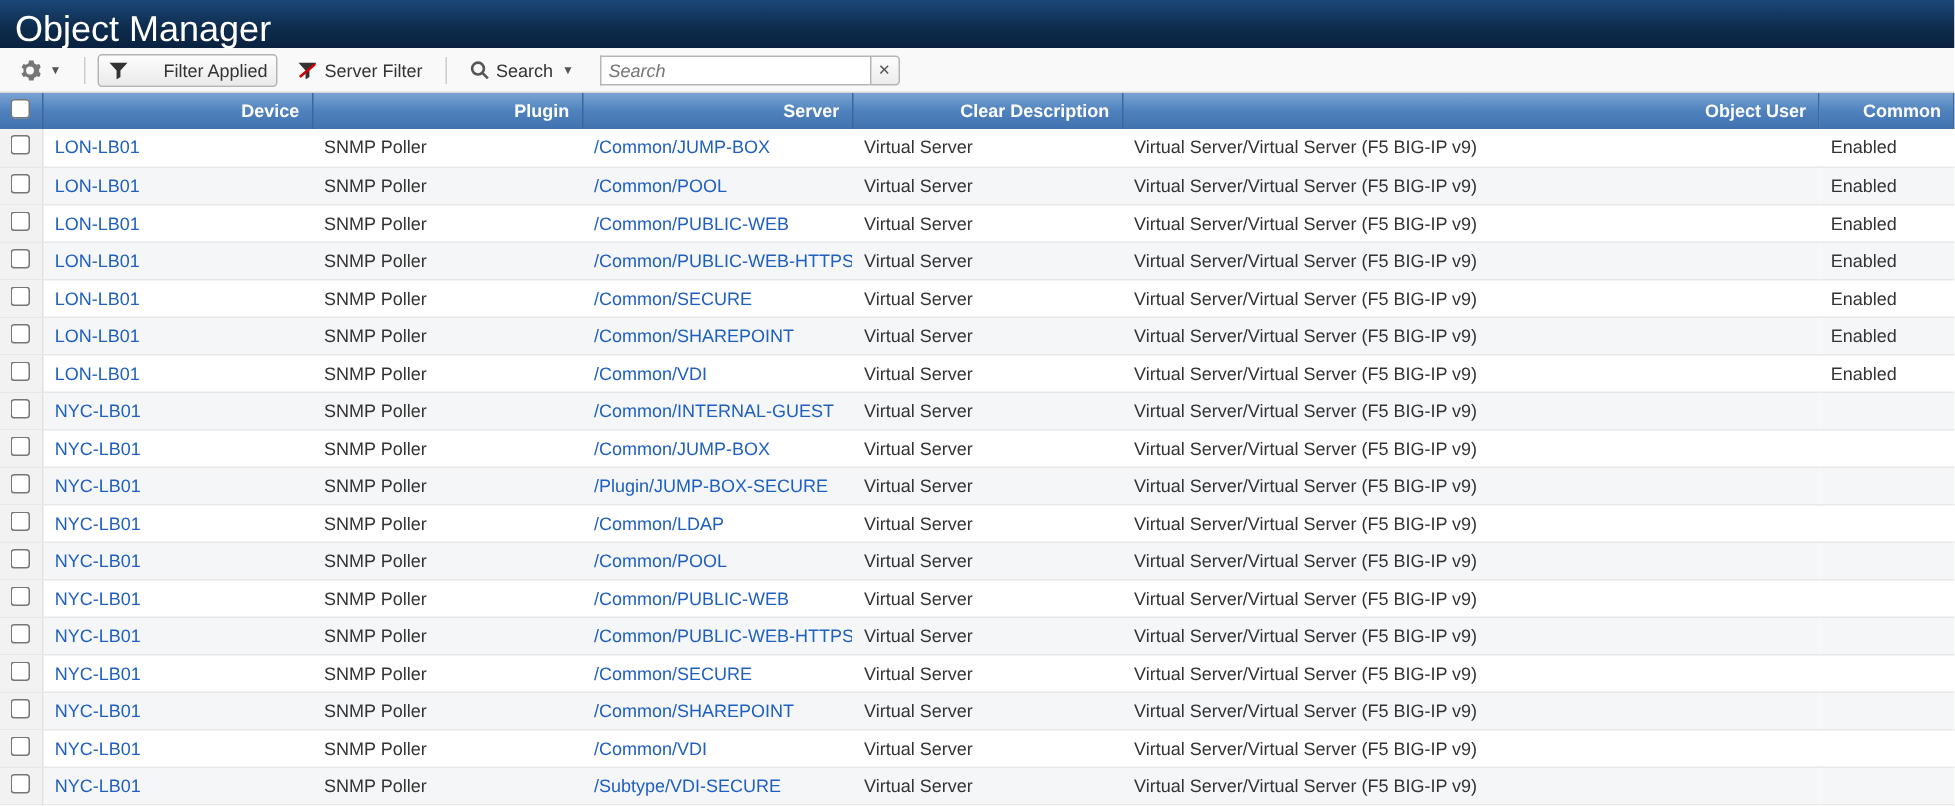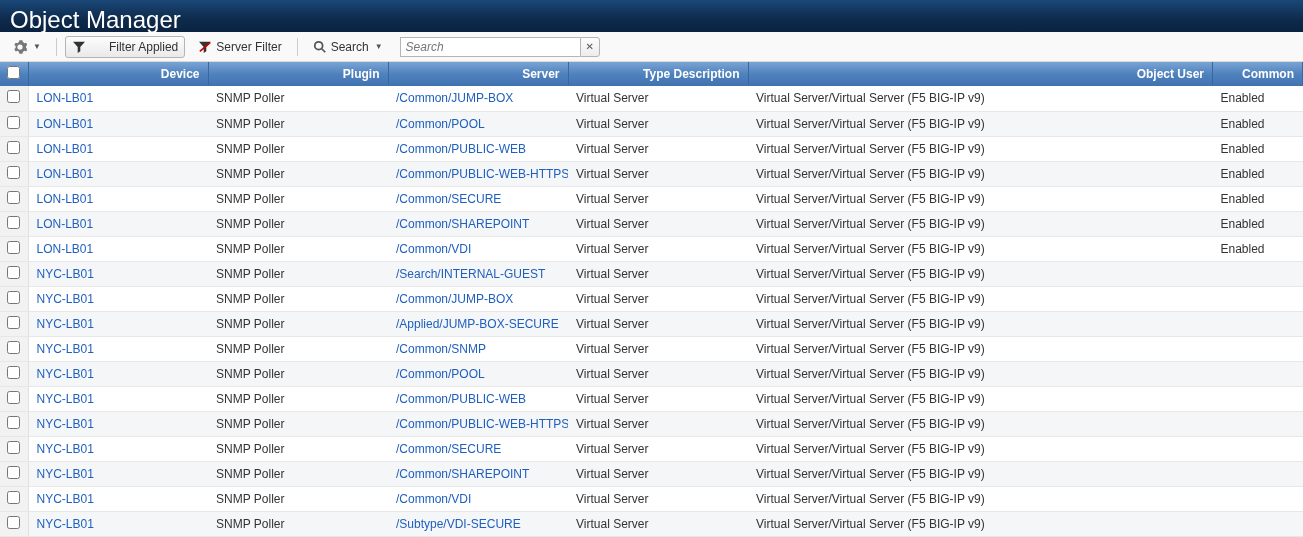--- a/index.html
+++ b/index.html
@@ -203,21 +203,21 @@
     <col style="width:90px">
   </colgroup>
   <thead>
     <tr>
       <th class="chk">
         <input type="checkbox" style="">
       </th>
       <th>Device</th>
       <th>Plugin</th>
       <th>Server</th>
-      <th>Type Description</th>
+      <th>Clear Description</th>
       <th>Object User</th>
       <th>Common</th>
     </tr>
   </thead>
   <tbody id="rows">
       <tr>
     <td class="chk">
       <input type="checkbox" style="">
     </td>
     <td>
@@ -323,21 +323,21 @@
   </tr>
       <tr>
     <td class="chk">
       <input type="checkbox" style="">
     </td>
     <td>
       <span class="link">NYC-LB01</span>
     </td>
     <td>SNMP Poller</td>
     <td>
-      <span class="link">/Search/INTERNAL-GUEST</span>
+      <span class="link">/Common/INTERNAL-GUEST</span>
     </td>
     <td>Virtual Server</td>
     <td>Virtual Server/Virtual Server (F5 BIG-IP v9)</td>
     <td></td>
   </tr>
       <tr>
     <td class="chk">
       <input type="checkbox" style="">
     </td>
     <td>
@@ -353,36 +353,36 @@
   </tr>
       <tr>
     <td class="chk">
       <input type="checkbox" style="">
     </td>
     <td>
       <span class="link">NYC-LB01</span>
     </td>
     <td>SNMP Poller</td>
     <td>
-      <span class="link">/Applied/JUMP-BOX-SECURE</span>
-    </td>
-    <td>Virtual Server</td>
-    <td>Virtual Server/Virtual Server (F5 BIG-IP v9)</td>
-    <td></td>
-  </tr>
-      <tr>
-    <td class="chk">
-      <input type="checkbox" style="">
-    </td>
-    <td>
-      <span class="link">NYC-LB01</span>
-    </td>
-    <td>SNMP Poller</td>
-    <td>
-      <span class="link">/Common/SNMP</span>
+      <span class="link">/Plugin/JUMP-BOX-SECURE</span>
+    </td>
+    <td>Virtual Server</td>
+    <td>Virtual Server/Virtual Server (F5 BIG-IP v9)</td>
+    <td></td>
+  </tr>
+      <tr>
+    <td class="chk">
+      <input type="checkbox" style="">
+    </td>
+    <td>
+      <span class="link">NYC-LB01</span>
+    </td>
+    <td>SNMP Poller</td>
+    <td>
+      <span class="link">/Common/LDAP</span>
     </td>
     <td>Virtual Server</td>
     <td>Virtual Server/Virtual Server (F5 BIG-IP v9)</td>
     <td></td>
   </tr>
       <tr>
     <td class="chk">
       <input type="checkbox" style="">
     </td>
     <td>

